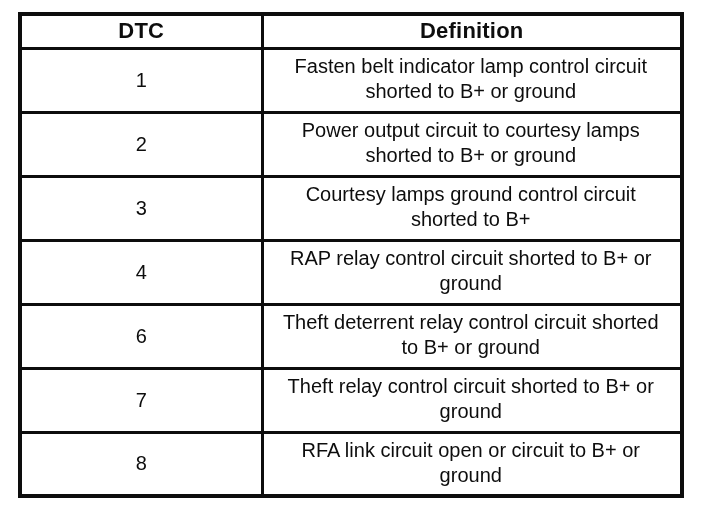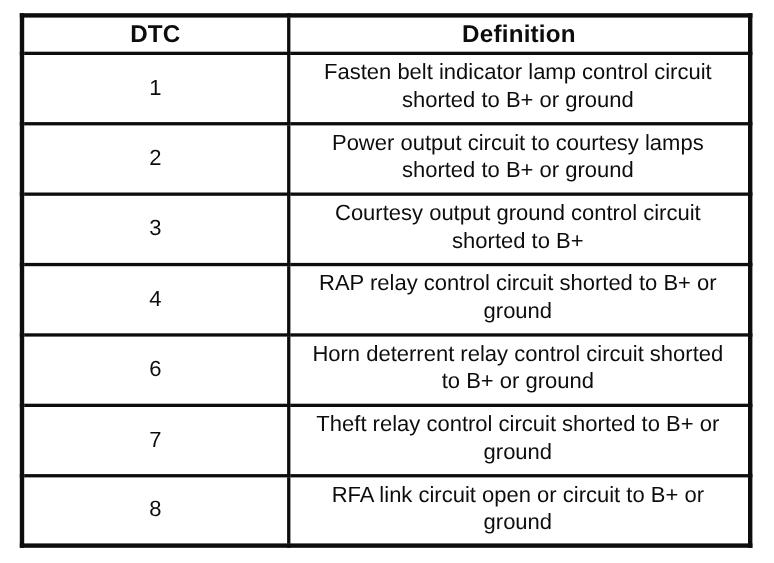--- a/index.html
+++ b/index.html
@@ -69,29 +69,29 @@
       <tr>
         <td class="dtc-cell">1</td>
         <td class="def-cell">Fasten belt indicator lamp control circuit shorted to B+ or ground</td>
       </tr>
       <tr>
         <td class="dtc-cell">2</td>
         <td class="def-cell">Power output circuit to courtesy lamps shorted to B+ or ground</td>
       </tr>
       <tr>
         <td class="dtc-cell">3</td>
-        <td class="def-cell">Courtesy output ground control circuit shorted to B+</td>
+        <td class="def-cell">Courtesy lamps ground control circuit shorted to B+</td>
       </tr>
       <tr>
         <td class="dtc-cell">4</td>
         <td class="def-cell">RAP relay control circuit shorted to B+ or ground</td>
       </tr>
       <tr>
         <td class="dtc-cell">6</td>
-        <td class="def-cell">Horn deterrent relay control circuit shorted to B+ or ground</td>
+        <td class="def-cell">Theft deterrent relay control circuit shorted to B+ or ground</td>
       </tr>
       <tr>
         <td class="dtc-cell">7</td>
         <td class="def-cell">Theft relay control circuit shorted to B+ or ground</td>
       </tr>
       <tr>
         <td class="dtc-cell">8</td>
         <td class="def-cell">RFA link circuit open or circuit to B+ or ground</td>
       </tr>
     </tbody>

